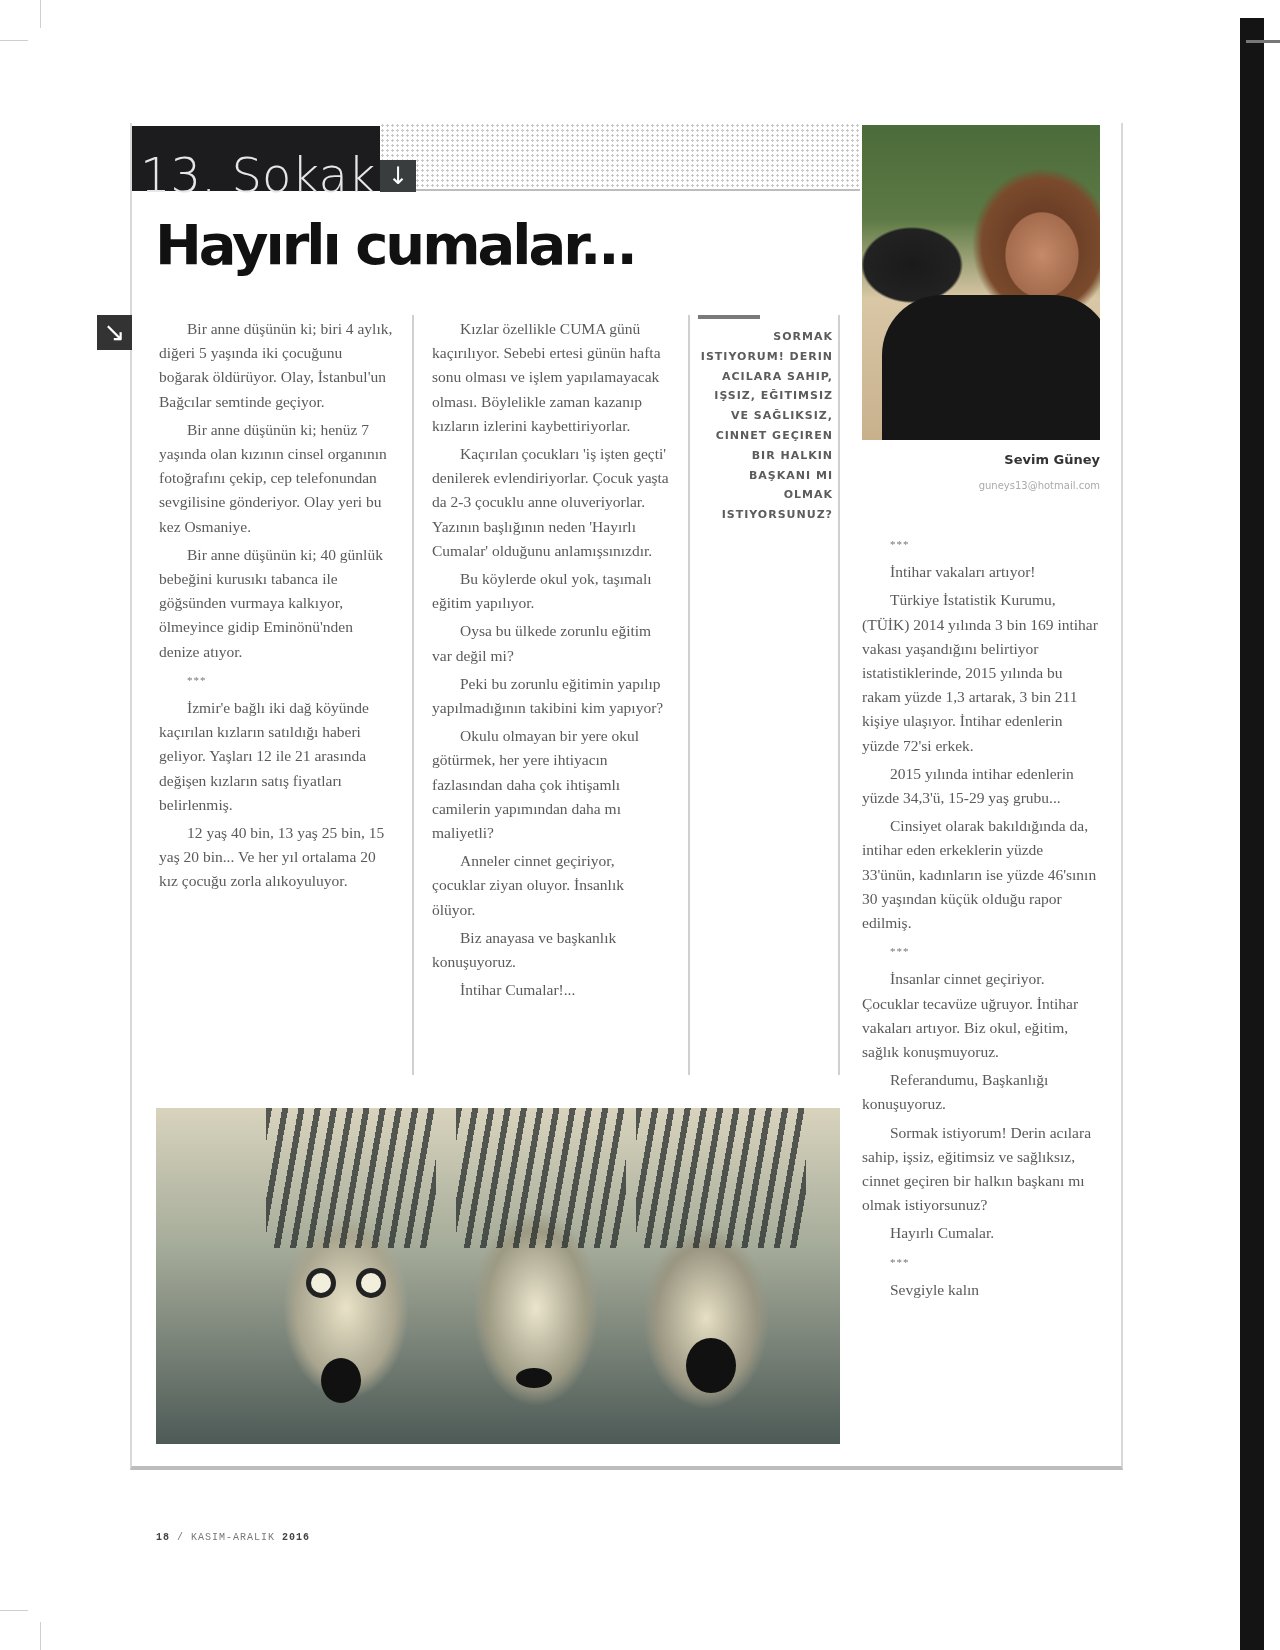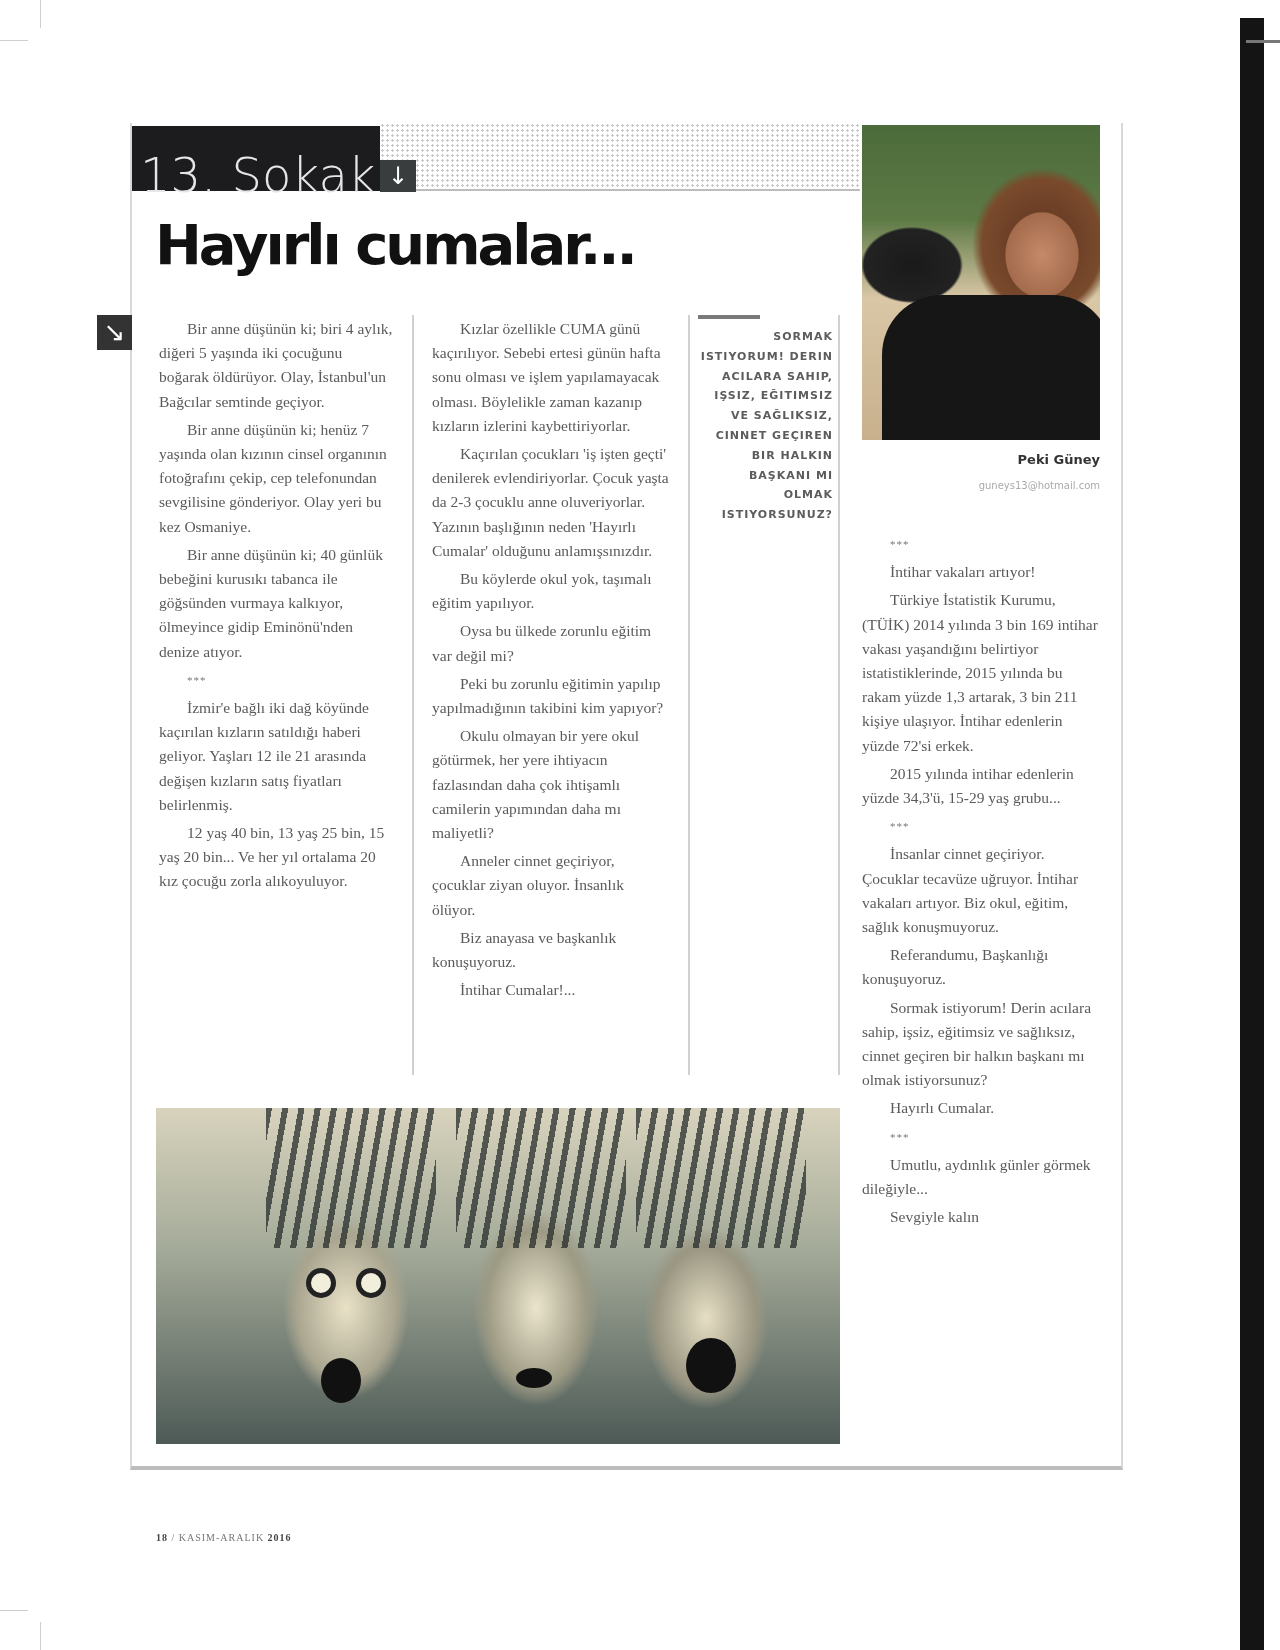--- a/index.html
+++ b/index.html
@@ -32,21 +32,21 @@
   .author-name { position:absolute; left:960px; top:452px; width:140px; text-align:right; font-family:"DejaVu Sans", sans-serif; font-weight:bold; font-size:13px; color:#333; }
   .author-email { position:absolute; left:940px; top:480px; width:160px; text-align:right; font-family:"DejaVu Sans", sans-serif; font-size:10px; color:#aaa; }
   .illustration { position:absolute; left:156px; top:1108px; width:684px; height:336px; overflow:hidden;
     background: radial-gradient(ellipse 90px 130px at 190px 200px, #e9e2c7 0%, #a9a58f 55%, transparent 70%),
                 radial-gradient(ellipse 90px 140px at 380px 200px, #ebe5cc 0%, #9d9a84 55%, transparent 70%),
                 radial-gradient(ellipse 90px 130px at 550px 210px, #e6dfc4 0%, #9a9682 55%, transparent 70%),
                 linear-gradient(180deg, #d8d3bd 0%, #a7ad9b 40%, #4d5a56 100%); }
   .illustration .hair { position:absolute; top:0; height:140px; background:repeating-linear-gradient(100deg, #1e2424 0 6px, transparent 6px 16px); opacity:0.7; }
   .illustration .eye { position:absolute; width:20px; height:20px; border-radius:50%; background:#f2eedc; border:5px solid #222; }
   .illustration .mouth { position:absolute; background:#111; border-radius:50%; }
-  .footer { position:absolute; left:156px; top:1532px; font-family:Liberation Serif, serif; font-size:10px; color:#777; letter-spacing:1px; }
+  .footer { position:absolute; left:156px; top:1532px; font-family:Liberation Mono, monospace; font-size:10px; color:#777; letter-spacing:1px; }
   .footer b { color:#444; }
   .binding { position:absolute; left:1240px; top:18px; width:24px; height:1632px; background:#141414; }
   .binding-mark { position:absolute; left:1246px; top:40px; width:34px; height:3px; background:#777; }
 </style>
 </head>
 <body>
 
 <div class="crop" style="left:0;top:40px;width:28px;height:1px;"></div>
 <div class="crop" style="left:40px;top:0;width:1px;height:28px;"></div>
 <div class="crop" style="left:0;top:1610px;width:28px;height:1px;"></div>
@@ -92,35 +92,35 @@
 <div class="pullquote">
   <div class="rule"></div>
   <div class="qt">Sormak istiyorum! Derin acılara sahip, işsiz, eğitimsiz ve sağlıksız, cinnet geçiren bir halkın başkanı mı olmak istiyorsunuz?</div>
 </div>
 
 <div class="vline" style="left:838px;top:315px;height:760px;"></div>
 
 <div class="photo">
   <div class="body"></div>
 </div>
-<div class="author-name">Peki Güney</div>
+<div class="author-name">Sevim Güney</div>
 <div class="author-email">guneys13@hotmail.com</div>
 
 <div class="col col4">
   <p class="stars">***</p>
   <p>İntihar vakaları artıyor!</p>
   <p>Türkiye İstatistik Kurumu, (TÜİK) 2014 yılında 3 bin 169 intihar vakası yaşandığını belirtiyor istatistiklerinde, 2015 yılında bu rakam yüzde 1,3 artarak, 3 bin 211 kişiye ulaşıyor. İntihar edenlerin yüzde 72'si erkek.</p>
   <p>2015 yılında intihar edenlerin yüzde 34,3'ü, 15-29 yaş grubu...</p>
+  <p>Cinsiyet olarak bakıldığında da, intihar eden erkeklerin yüzde 33'ünün, kadınların ise yüzde 46'sının 30 yaşından küçük olduğu rapor edilmiş.</p>
   <p class="stars">***</p>
   <p>İnsanlar cinnet geçiriyor. Çocuklar tecavüze uğruyor. İntihar vakaları artıyor. Biz okul, eğitim, sağlık konuşmuyoruz.</p>
   <p>Referandumu, Başkanlığı konuşuyoruz.</p>
   <p>Sormak istiyorum! Derin acılara sahip, işsiz, eğitimsiz ve sağlıksız, cinnet geçiren bir halkın başkanı mı olmak istiyorsunuz?</p>
   <p>Hayırlı Cumalar.</p>
   <p class="stars">***</p>
-  <p>Umutlu, aydınlık günler görmek dileğiyle...</p>
   <p>Sevgiyle kalın</p>
 </div>
 
 <div class="illustration">
   <div class="hair" style="left:110px;width:170px;"></div>
   <div class="hair" style="left:300px;width:170px;"></div>
   <div class="hair" style="left:480px;width:170px;"></div>
   <div class="eye" style="left:150px;top:160px;"></div>
   <div class="eye" style="left:200px;top:160px;"></div>
   <div class="mouth" style="left:165px;top:250px;width:40px;height:45px;"></div>

